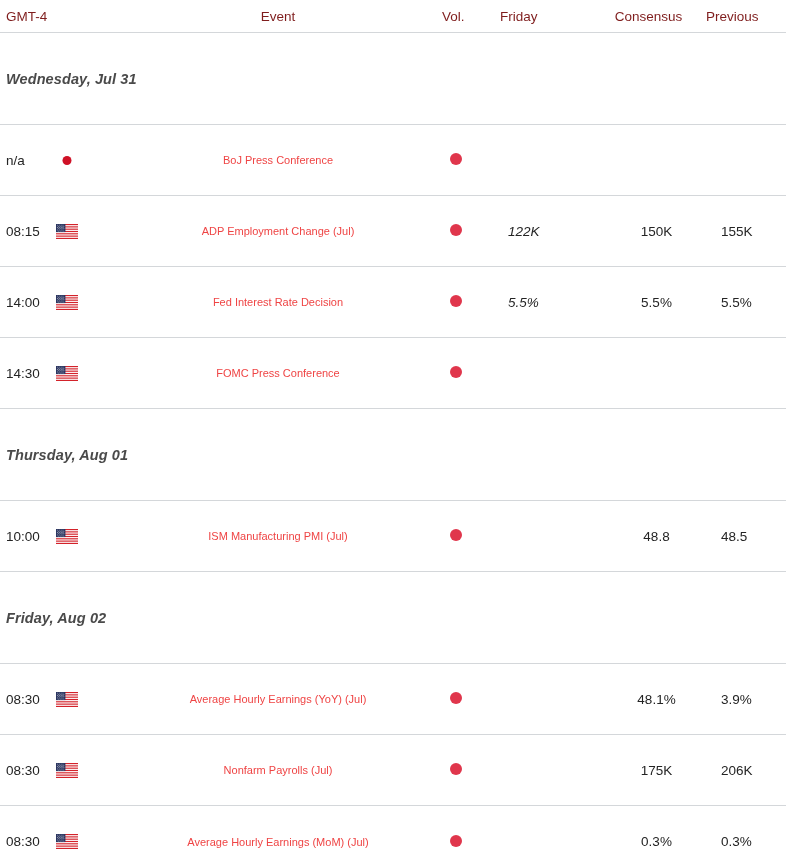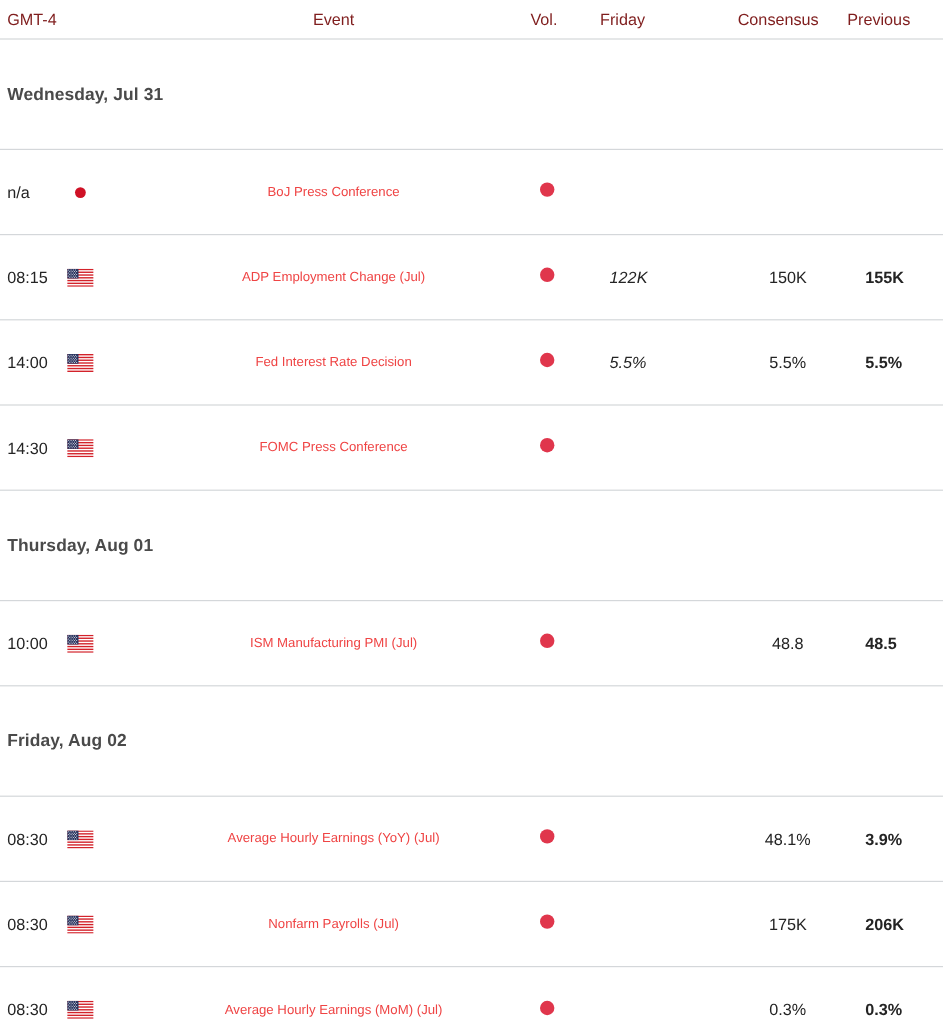--- a/index.html
+++ b/index.html
@@ -39,35 +39,36 @@
     color: #7f1d1d;
     font-weight: 400;
     white-space: nowrap;
   }
   .c-time   { padding-left: 6px; text-align: left; }
   .c-flag   { text-align: left; }
   .c-event  { text-align: center; }
   .c-vol    { text-align: left; }
   .c-actual { text-align: left; }
   .c-cons   { text-align: center; }
-  .c-prev   { text-align: left; font-weight: bold; }
+  .c-prev   { text-align: left; }
 
   .head-row .c-event { padding-left: 6px; }
   .head-row .c-vol  { padding-left: 2px; }
   .head-row .c-actual { padding-left: 4px; }
   .head-row .c-cons { padding-left: 9px; }
   .head-row .c-prev { padding-left: 6px; }
 
   
   .date-row {
     height: 92px;
     display: flex;
     align-items: center;
     border-bottom: 1px solid #d4d7da;
     width: 786px;
+    font-style: italic;
   }
   .date-label {
     padding-left: 6px;
     font-size: 14.5px;
     font-weight: 700;
     color: #4a4a4a;
     letter-spacing: 0.1px;
     white-space: nowrap;
   }
 

